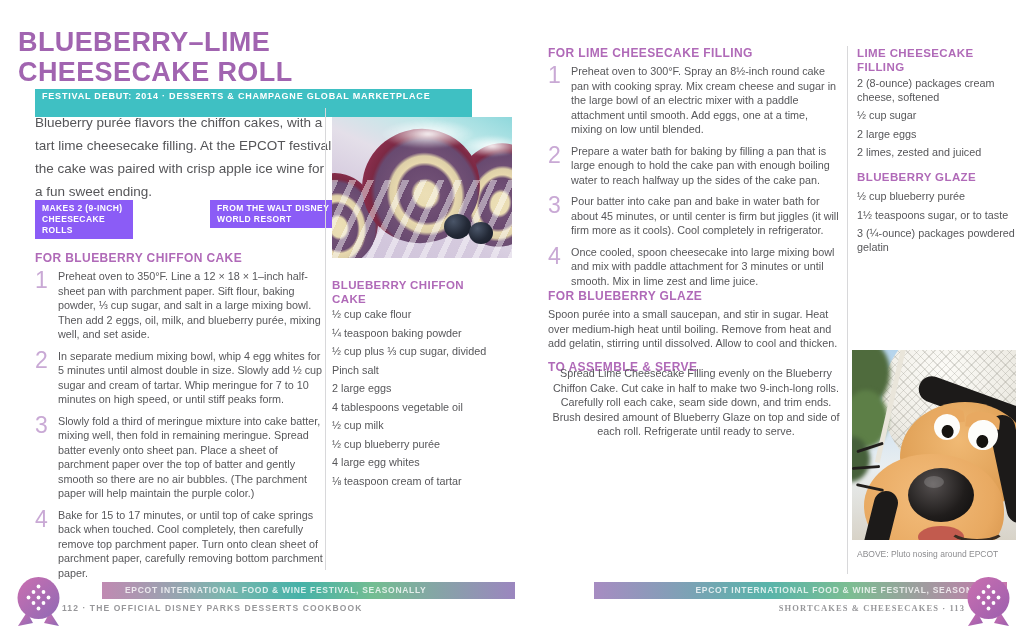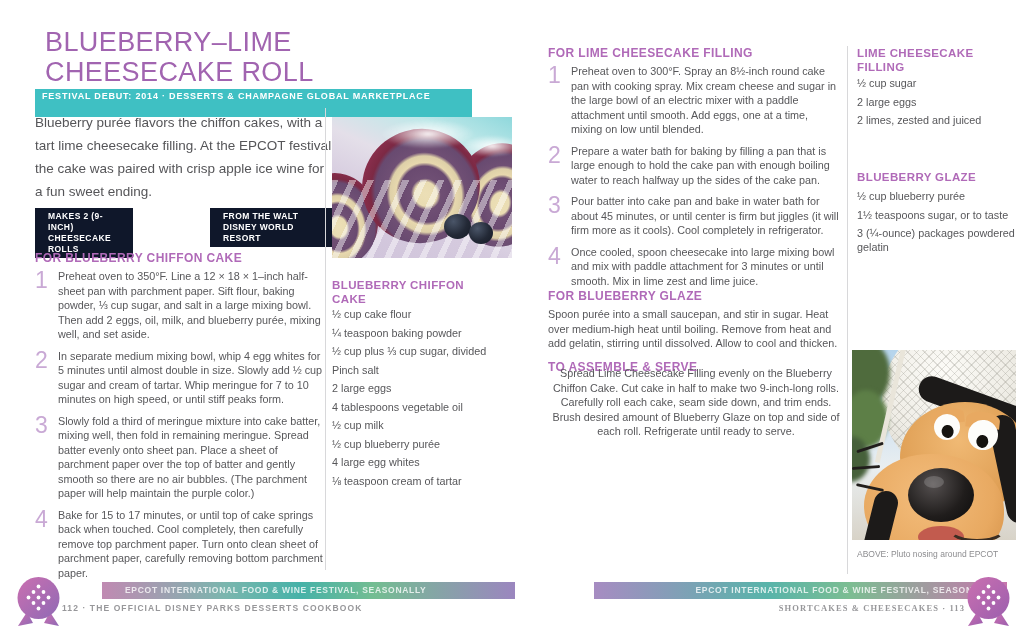--- a/index.html
+++ b/index.html
@@ -1,28 +1,28 @@
 <!DOCTYPE html>
 <html><head>
 <meta charset="utf-8">
 <style>
   * { margin:0; padding:0; box-sizing:border-box; }
   html,body { width:1024px; height:638px; background:#fff; overflow:hidden; }
   body { font-family:"Liberation Sans", sans-serif; color:#57575a; position:relative; }
   .abs { position:absolute; }
 
   
-  .title { left:45px; top:27px; font-size:27px; line-height:30px; font-weight:normal;
+  .title { left:18px; top:27px; font-size:27px; line-height:30px; font-weight:bold;
            color:#a164b0; letter-spacing:.4px; }
   .banner { left:35px; top:89px; width:437px; height:28px; background:#3fc0c3;
             color:#fff; font-size:9px; font-weight:bold; letter-spacing:.8px;
             line-height:15px; padding-left:7px; white-space:nowrap; }
   .intro { left:35px; top:111px; width:300px; font-size:13.5px; line-height:23px; color:#555558; }
-  .badge { background:#0f172a; color:#fff; font-size:8.5px; font-weight:bold;
-           letter-spacing:.4px; line-height:11px; padding:3px 13px; top:208px; }
+  .badge { background:#8b5cf6; color:#fff; font-size:8.5px; font-weight:bold;
+           letter-spacing:.4px; line-height:11px; padding:3px 7px; top:200px; }
   .badge1 { left:35px; width:98px; }
   .badge2 { left:210px; width:136px; }
   .vdivider { width:1px; background:#d8d8da; }
   .div-left { left:325px; top:108px; height:462px; }
   .div-right { left:847px; top:46px; height:528px; }
 
   .sec-head { color:#b06ab8; font-size:12px; font-weight:bold; letter-spacing:.4px; }
   .steps { width:290px; }
   .step { display:flex; margin-bottom:7px; }
   .step-num { width:23px; flex:0 0 23px; font-size:23px; line-height:22px;
@@ -200,20 +200,21 @@
 <div class="abs sec-head" style="left:548px; top:289px;">FOR BLUEBERRY GLAZE</div>
 <div class="abs para" style="left:548px; top:307px; width:294px;">Spoon purée into a small saucepan, and stir in sugar. Heat over medium-high heat until boiling. Remove from heat and add gelatin, stirring until dissolved. Allow to cool and thicken.</div>
 
 <div class="abs sec-head" style="left:548px; top:360px;">TO ASSEMBLE &amp; SERVE</div>
 <div class="abs para" style="left:548px; top:366px; width:296px;text-align:center;">Spread Lime Cheesecake Filling evenly on the Blueberry Chiffon Cake. Cut cake in half to make two 9-inch-long rolls. Carefully roll each cake, seam side down, and trim ends. Brush desired amount of Blueberry Glaze on top and side of each roll. Refrigerate until ready to serve.</div>
 
 <div class="abs vdivider div-right"></div>
 
 <div class="abs ing-head" style="left:857px; top:46px; width:122px;">LIME CHEESECAKE FILLING</div>
 <ul class="abs ing-list" style="left:857px; top:77px; width:158px;">
+  <li>2 (8-ounce) packages cream cheese, softened</li>
   <li>½ cup sugar</li>
   <li>2 large eggs</li>
   <li>2 limes, zested and juiced</li>
 </ul>
 
 <div class="abs ing-head" style="left:857px; top:170px; width:140px;">BLUEBERRY GLAZE</div>
 <ul class="abs ing-list" style="left:857px; top:190px; width:158px;">
   <li>½ cup blueberry purée</li>
   <li>1½ teaspoons sugar, or to taste</li>
   <li>3 (¼-ounce) packages powdered gelatin</li>

